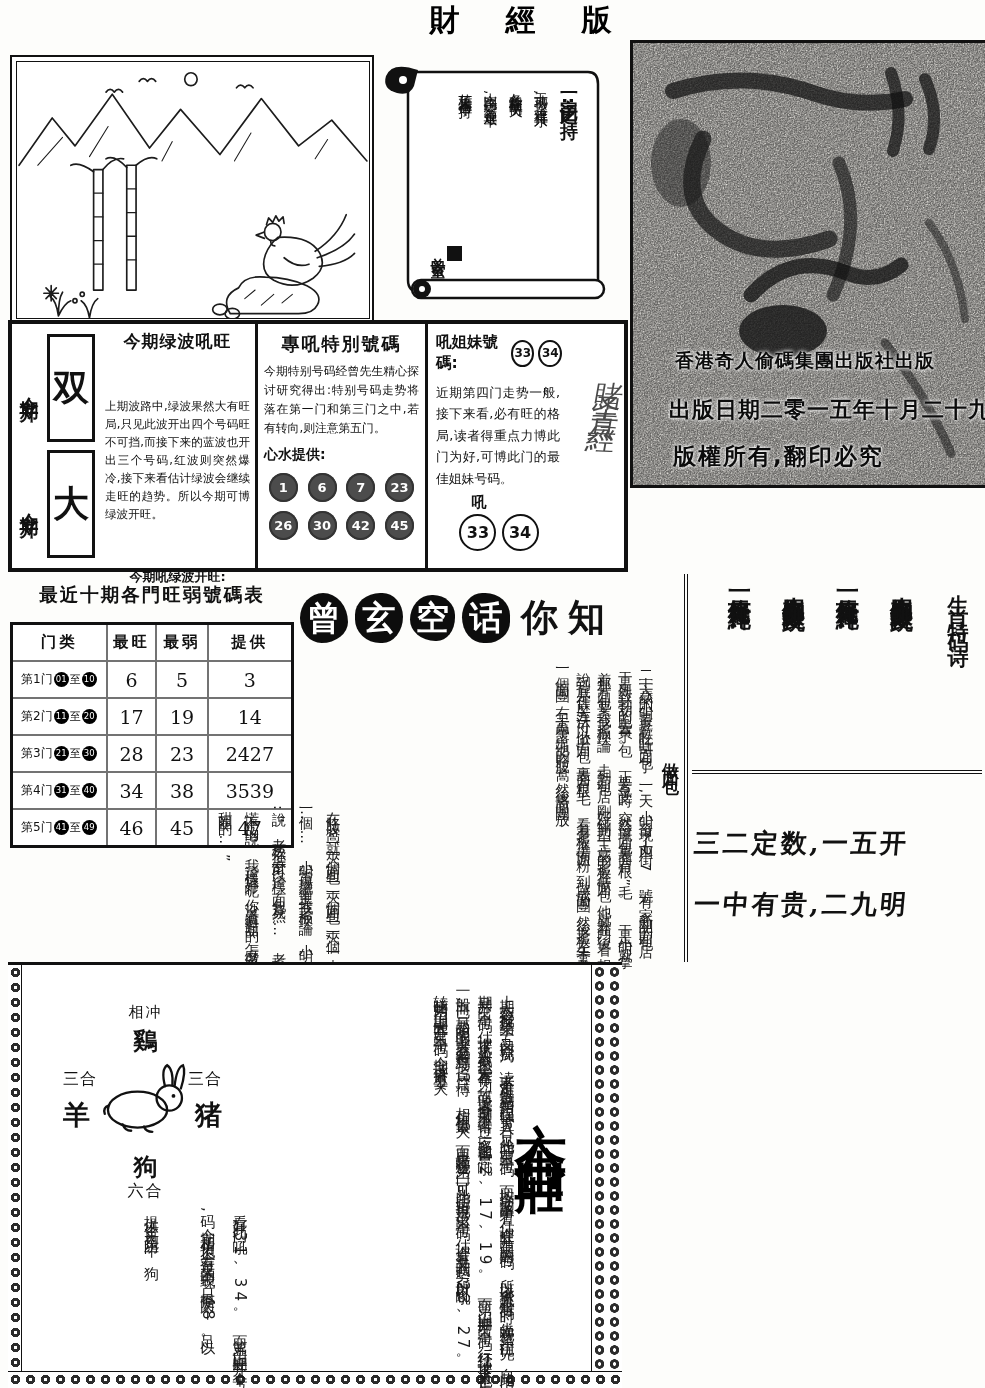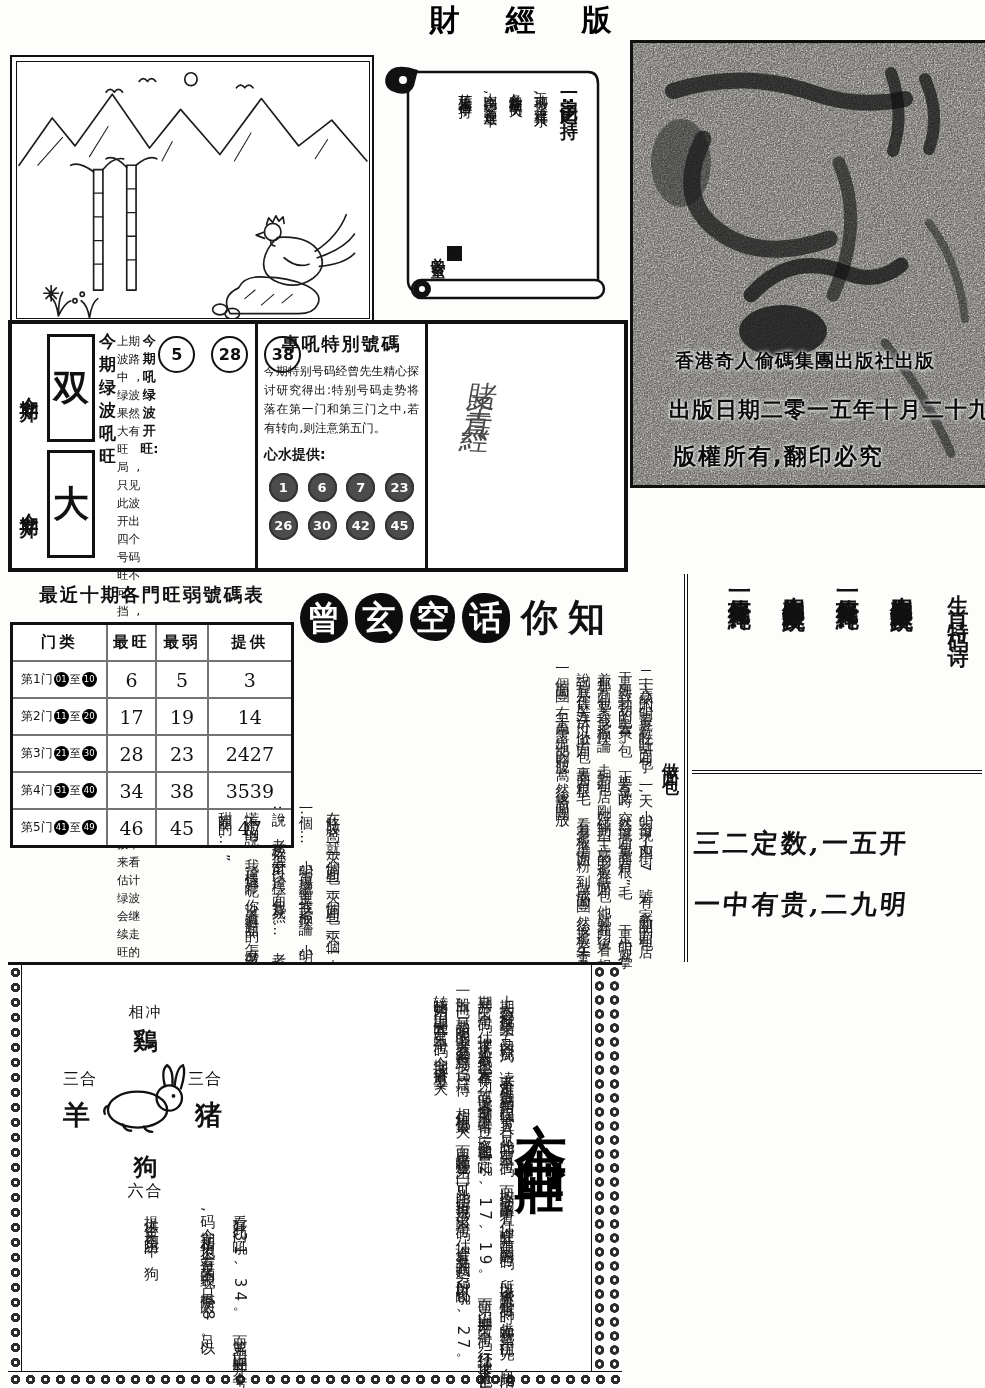--- a/index.html
+++ b/index.html
@@ -44,21 +44,21 @@
   
   #midband{left:8px;top:320px;width:620px;height:252px;border:4px solid #111;
     display:flex;background:#fff;box-sizing:border-box;}
   .panel{box-sizing:border-box;height:100%;}
   #gp{width:246px;border-right:3px solid #111;display:flex;padding:6px 5px;}
   #gp-left{width:84px;display:flex;flex-direction:column;justify-content:space-around;}
   .open-group{display:flex;align-items:center;}
   .open-label{writing-mode:vertical-rl;font-size:19px;font-weight:bold;letter-spacing:4px;width:26px;}
   .open-box{width:42px;height:102px;border:3px solid #111;display:flex;align-items:center;justify-content:center;
     font-size:36px;font-weight:bold;margin-left:4px;}
-  #gp-right{flex:1;padding-left:4px;display:flex;flex-direction:row;}
+  #gp-right{flex:1;padding-left:4px;display:flex;flex-direction:column;gap:42px;}
   .tip-title{font-size:17px;font-weight:bold;text-align:center;letter-spacing:1px;}
   #gp .tip-body{font-size:11.6px;line-height:1.55;text-align:justify;margin-top:3px;}
   .tip-hint{font-size:13px;font-weight:bold;text-align:center;margin-top:2px;}
   .circle-row{display:flex;justify-content:center;gap:16px;margin-top:6px;}
   .co{width:33px;height:33px;border:2.5px solid #111;border-radius:50%;display:flex;
     align-items:center;justify-content:center;font-size:16px;font-weight:bold;background:#fff;}
   #sp{width:170px;border-right:3px solid #111;padding:8px 6px;display:flex;flex-direction:column;}
   #sp .tip-title{font-size:18px;letter-spacing:2px;}
   #sp .tip-body{font-size:11.8px;line-height:1.62;text-align:justify;margin-top:6px;}
   .sp-hint{font-size:14px;font-weight:bold;margin-top:8px;}
@@ -273,20 +273,33 @@
     </div>
     <div class="sp-row">
       <span class="cd">26</span>
       <span class="cd">30</span>
       <span class="cd">42</span>
       <span class="cd">45</span>
     </div>
   </div>
 
   <div class="panel" id="ss">
+    <div id="ss-main">
+      <div class="ss-title-row">
+        <span class="ss-title">吼姐妹號碼:</span>
+        <span class="co co-sm">33</span>
+        <span class="co co-sm">34</span>
+      </div>
+      <div class="tip-body">近期第四门走势一般,接下来看,必有旺的格局,读者得重点力博此门为好,可博此门的最佳姐妹号码。</div>
+      <div class="ss-bottom">
+        <span class="ss-roar">吼</span>
+        <span class="co" style="display:inline-flex;">33</span>
+        <span class="co" style="display:inline-flex;">34</span>
+      </div>
+    </div>
     <div id="ss-callig">賭圣真經</div>
   </div>
 </div>
 
 <div id="dtable" class="abs">
   <div class="dt-title">最近十期各門旺弱號碼表</div>
   <table>
     <tbody>
         <tr>
       <th>门类</th>

